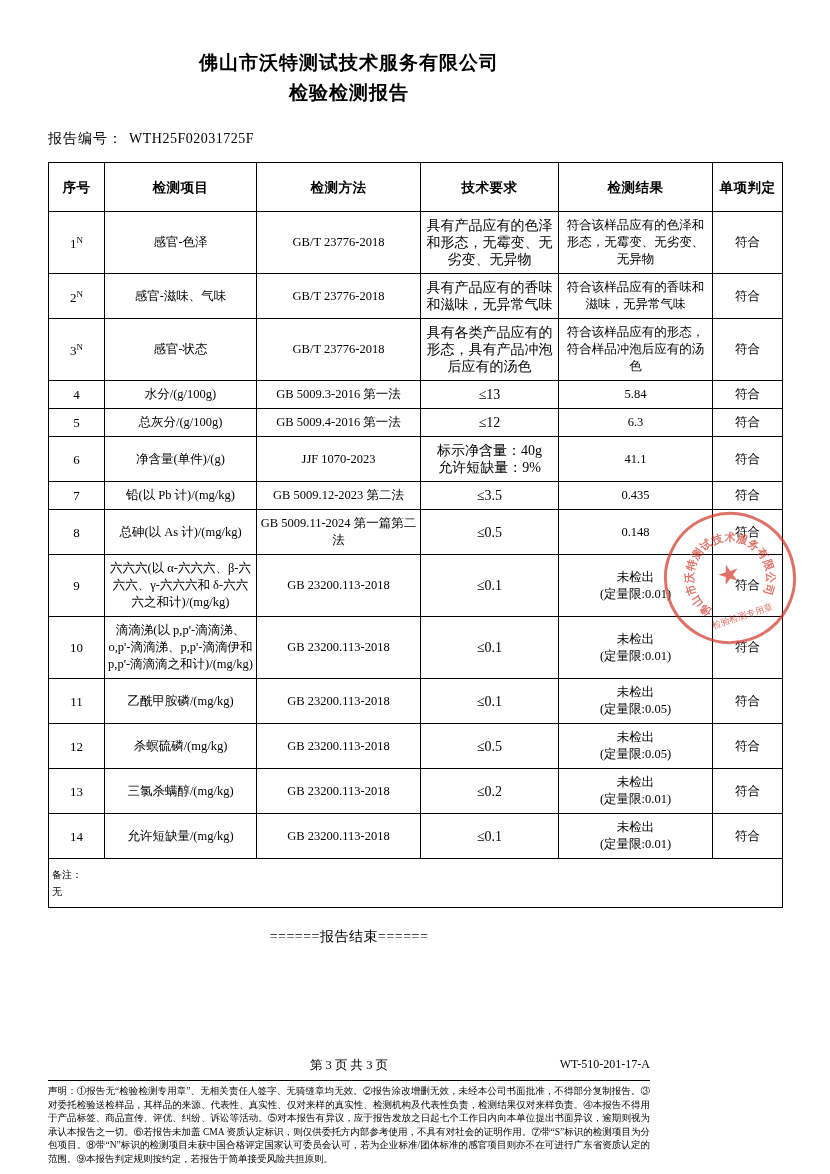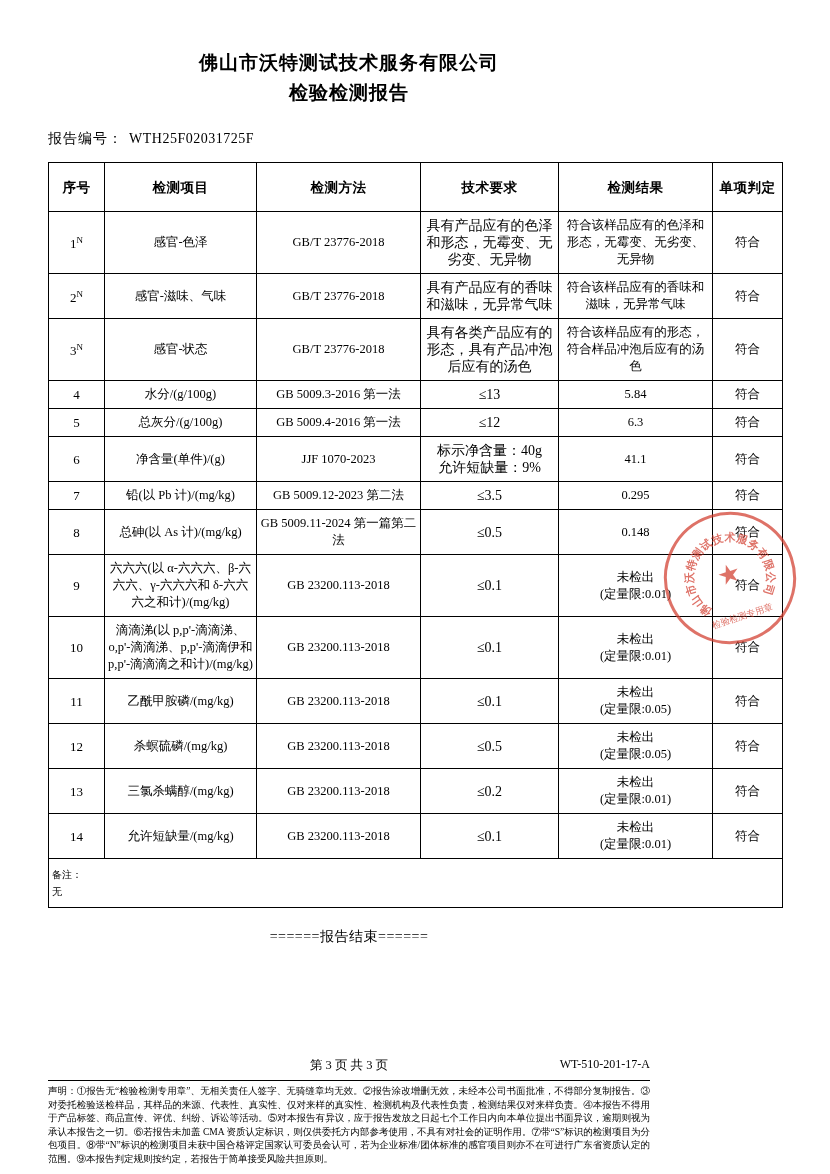--- a/index.html
+++ b/index.html
@@ -249,21 +249,21 @@
           <td class="method">JJF 1070-2023</td>
           <td class="req">标示净含量：40g<br>允许短缺量：9%</td>
           <td class="result">41.1</td>
           <td class="verdict">符合</td>
         </tr>
         <tr>
           <td class="idx num">7</td>
           <td class="item">铅(以 Pb 计)/(mg/kg)</td>
           <td class="method">GB 5009.12-2023 第二法</td>
           <td class="req">≤3.5</td>
-          <td class="result">0.295</td>
+          <td class="result">0.435</td>
           <td class="verdict">符合</td>
         </tr>
         <tr>
           <td class="idx num">8</td>
           <td class="item">总砷(以 As 计)/(mg/kg)</td>
           <td class="method">GB 5009.11-2024 第一篇第二法</td>
           <td class="req">≤0.5</td>
           <td class="result">0.148</td>
           <td class="verdict">符合</td>
         </tr>

